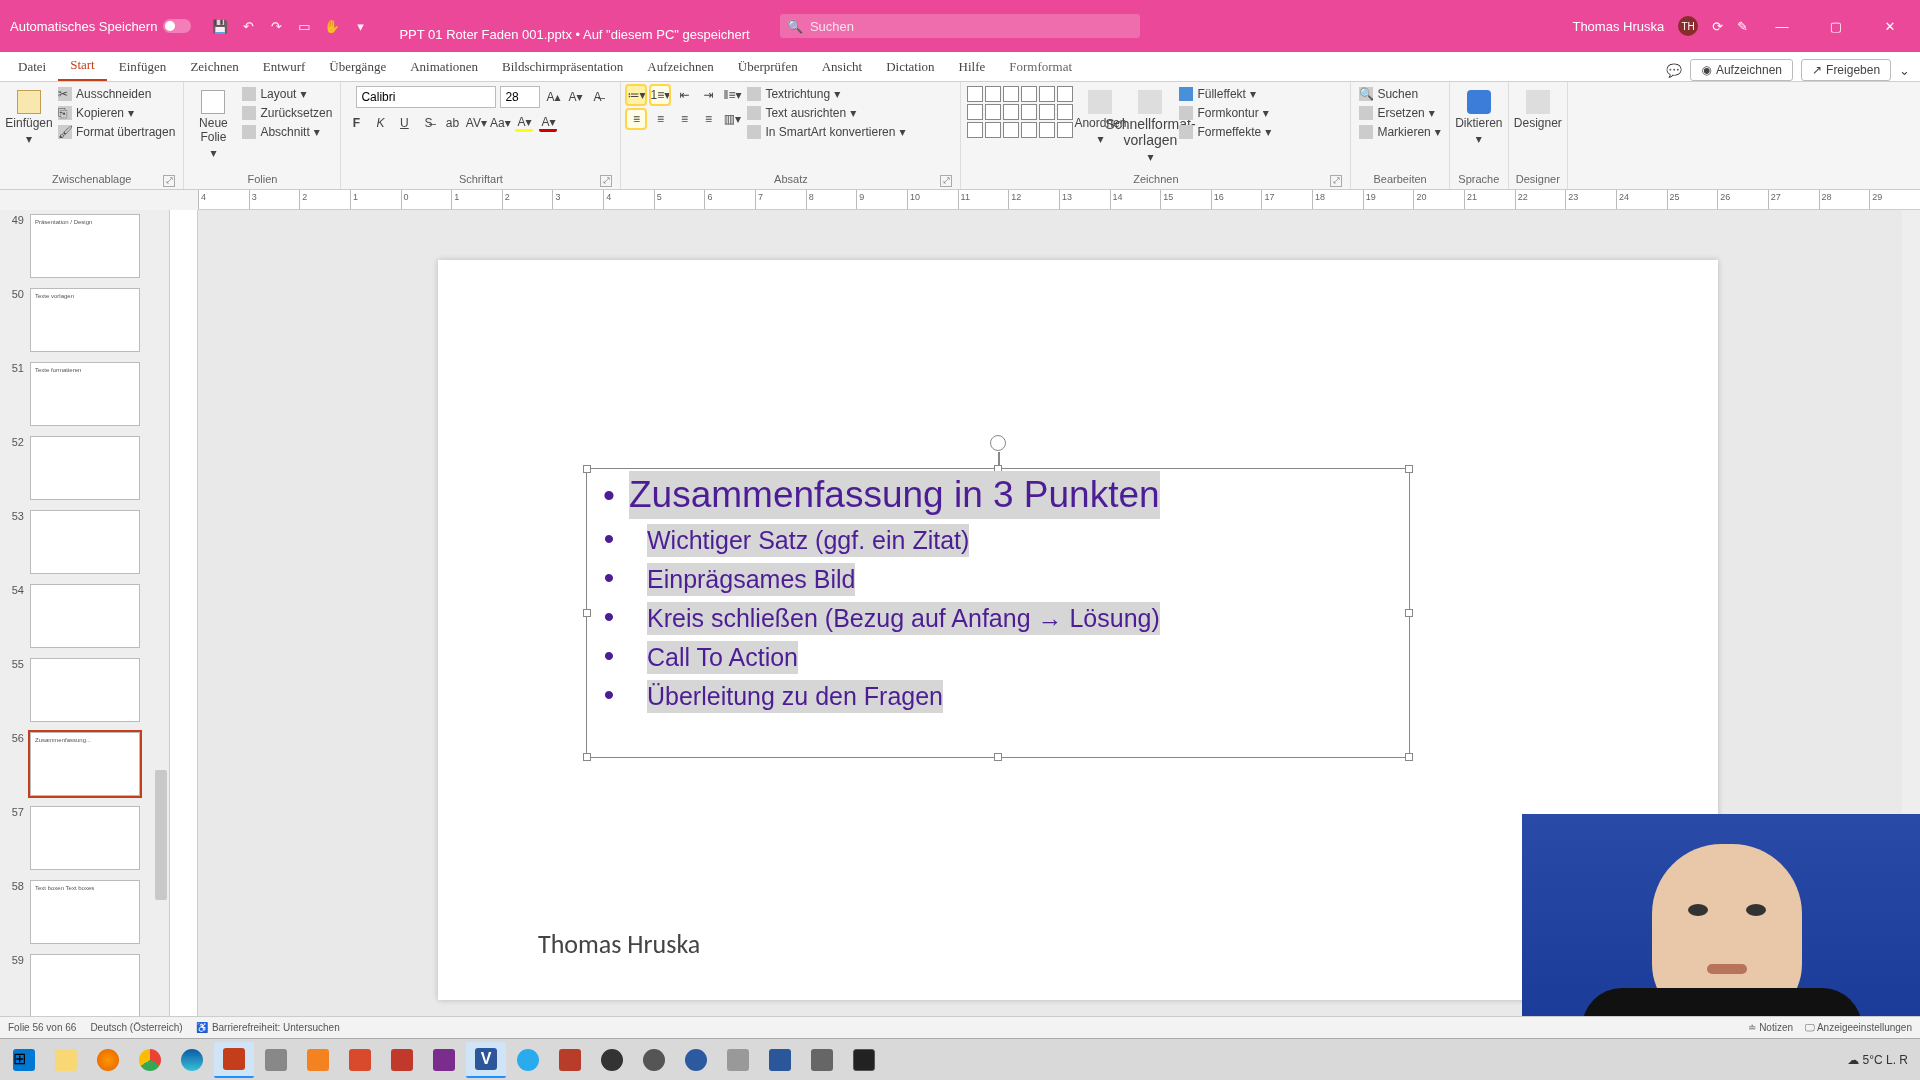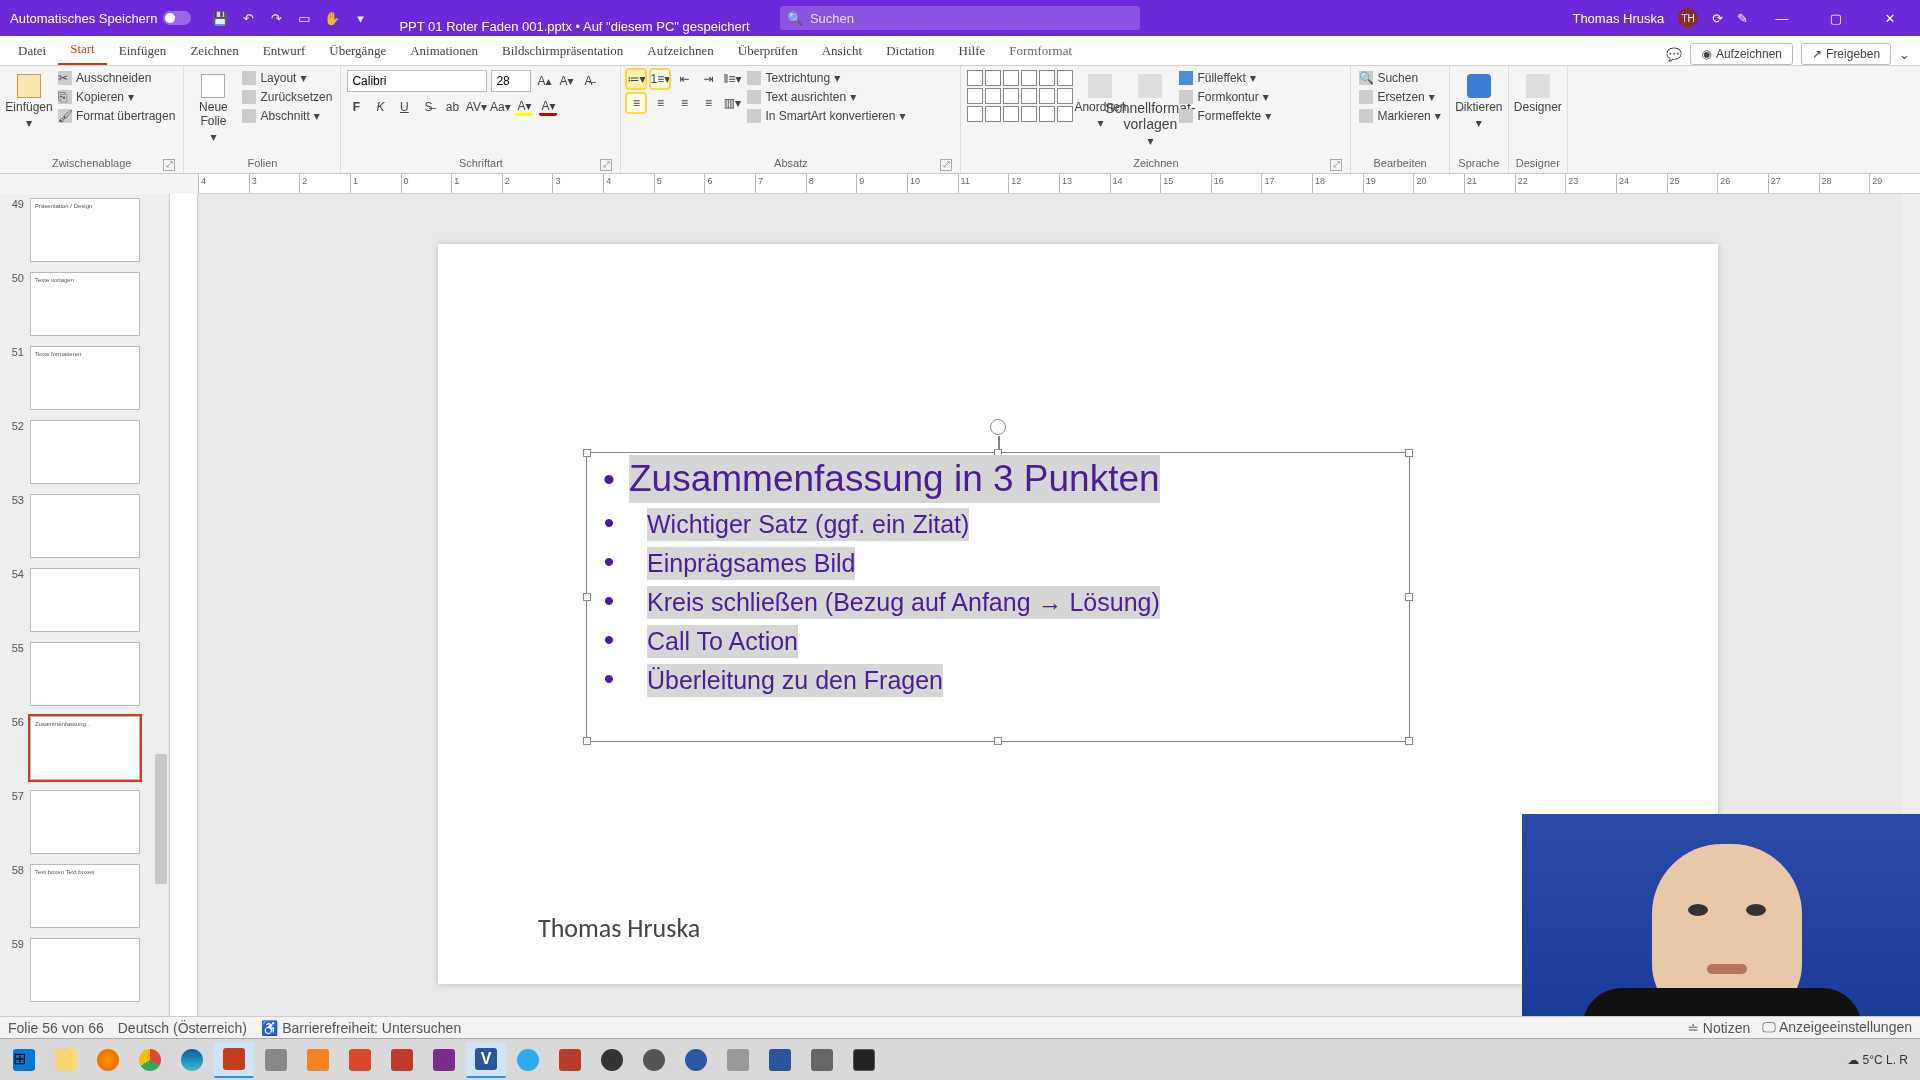--- a/index.html
+++ b/index.html
@@ -1,19 +1,19 @@
 <!DOCTYPE html>
 <html><head>
 <meta charset="utf-8">
 <style>
   * { margin: 0; padding: 0; box-sizing: border-box; font-family: "Segoe UI", Arial, sans-serif; }
   body { background: #f3f3f3; overflow: hidden; width: 1920px; height: 1080px; position: relative; }
 
   
-  .titlebar { height: 36px; background: #6d28d9; display: flex; align-items: center; color: #fff; font-size: 13px; }
+  .titlebar { height: 52px; background: #ec4899; display: flex; align-items: center; color: #fff; font-size: 13px; }
   .autosave { display: flex; align-items: center; gap: 6px; padding: 0 10px; }
   .toggle { width: 28px; height: 14px; border-radius: 7px; background: rgba(255,255,255,.3); position: relative; }
   .toggle::after { content: ""; position: absolute; width: 10px; height: 10px; border-radius: 50%; background: #fff; top: 2px; left: 2px; }
   .qat { display: flex; gap: 10px; padding: 0 10px; }
   .qat-btn { width: 18px; height: 18px; display: flex; align-items: center; justify-content: center; opacity: .9; }
   .filename { flex: 0 0 auto; padding: 0 20px; margin-top: 16px; }
   .searchbox { flex: 0 0 360px; display: flex; align-items: center; background: rgba(255,255,255,.2); height: 24px; border-radius: 3px; padding: 0 8px; gap: 6px; margin-left: 10px; }
   .spacer { flex: 1; }
   .titlebar-right { display: flex; align-items: center; gap: 14px; padding: 0 10px; }
   .avatar { width: 20px; height: 20px; border-radius: 50%; background: #8a2c2c; display: flex; align-items: center; justify-content: center; font-size: 10px; }
@@ -32,21 +32,21 @@
   .rgroup { border-right: 1px solid #ddd; display: flex; flex-direction: column; padding: 4px 6px 0; }
   .rgroup .body { flex: 1; display: flex; align-items: flex-start; gap: 4px; }
   .rgroup .label { text-align: center; font-size: 11px; color: #666; padding: 2px 0 4px; position: relative; }
   .rgroup .launcher { position: absolute; right: 2px; bottom: 2px; width: 12px; height: 12px; border: 1px solid #aaa; font-size: 8px; display: flex; align-items: center; justify-content: center; }
   .bigbtn { display: flex; flex-direction: column; align-items: center; width: 46px; padding: 4px 2px; gap: 2px; }
   .bigbtn .ico { width: 24px; height: 24px; background: #ddd; }
   .col { display: flex; flex-direction: column; gap: 3px; }
   .smbtn { display: flex; align-items: center; gap: 4px; white-space: nowrap; padding: 1px 2px; }
   .smbtn .mico { width: 14px; height: 14px; background: #ccc; }
   .fontrow { display: flex; align-items: center; gap: 4px; }
-  .fontname { width: 140px; height: 22px; border: 1px solid #bbb; background: #fff; font-size: 12px; padding: 2px 4px; }
+  .fontname { width: 140px; height: 22px; border: 1px solid #bbb; background: #fff; font-size: 12px; padding: 2px 4px; margin-left: 9px; }
   .fontsize { width: 40px; height: 22px; border: 1px solid #bbb; background: #fff; font-size: 12px; padding: 2px 4px; }
   .iconrow { display: flex; gap: 6px; align-items: center; }
   .tinybtn { width: 18px; height: 18px; display: flex; align-items: center; justify-content: center; font-size: 12px; border-radius: 2px; }
   .tinybtn.hl { background: #fff2a8; outline: 2px solid #ffd54a; }
   .tinybtn.hl2 { outline: 2px solid #ffd54a; background:#fffde6; }
   .shapesgrid { display: grid; grid-template-columns: repeat(6, 16px); grid-auto-rows: 16px; gap: 2px; }
   .shapesgrid div { border: 1px solid #888; background: #fff; }
 
   
   .hruler { height: 20px; background: #fff; border-bottom: 1px solid #ccc; margin-left: 198px; position: relative; font-size: 9px; color: #666; }
@@ -92,21 +92,21 @@
   .rscroll { position: absolute; right: 0; top: 0; bottom: 0; width: 18px; background: #eee; }
 
   
   .webcam { position: absolute; right: 0; bottom: 42px; width: 398px; height: 224px; background: linear-gradient(#2a4aa8,#1a3a98); overflow: hidden; }
   .head { position: absolute; left: 130px; top: 30px; width: 150px; height: 180px; background: #e8c8a8; border-radius: 70px 70px 60px 60px; }
   .head::before { content:""; position:absolute; left:36px; top:60px; width:20px; height:12px; background:#333; border-radius:50%; box-shadow: 58px 0 #333; }
   .head::after { content:""; position:absolute; left:55px; top:120px; width:40px; height:10px; background:#b8745a; border-radius:5px; }
   .shirt { position:absolute; bottom:0; left:60px; width:280px; height:50px; background:#111; border-radius:40px 40px 0 0; }
 
   
-  .statusbar { height: 22px; background: #f3f3f3; border-top: 1px solid #ccc; display: flex; align-items: center; font-size: 14px; color: #555; padding: 0 8px; gap: 14px; position: absolute; bottom: 42px; left:0; right:0; }
+  .statusbar { height: 22px; background: #f3f3f3; border-top: 1px solid #ccc; display: flex; align-items: center; font-size: 10px; color: #555; padding: 0 8px; gap: 14px; position: absolute; bottom: 42px; left:0; right:0; }
   .statusbar .right { margin-left: auto; display: flex; gap: 12px; align-items: center; }
 
   
   .taskbar { position: absolute; bottom: 0; left: 0; right: 0; height: 42px; background: #d9d9d9; border-top: 1px solid #aaa; display: flex; align-items: center; padding: 0 4px; gap: 2px; }
   .taskbtn { width: 40px; height: 36px; display: flex; align-items: center; justify-content: center; border-radius: 2px; }
   .taskbtn.active { background: #cfe4f7; border-bottom: 2px solid #1e90ff; }
   .taskbar .tray { margin-left: auto; display: flex; align-items: center; gap: 10px; font-size: 12px; color: #333; padding-right: 8px; }
   .tbico { width:22px; height:22px; border-radius:3px; }
 </style>
 </head>

